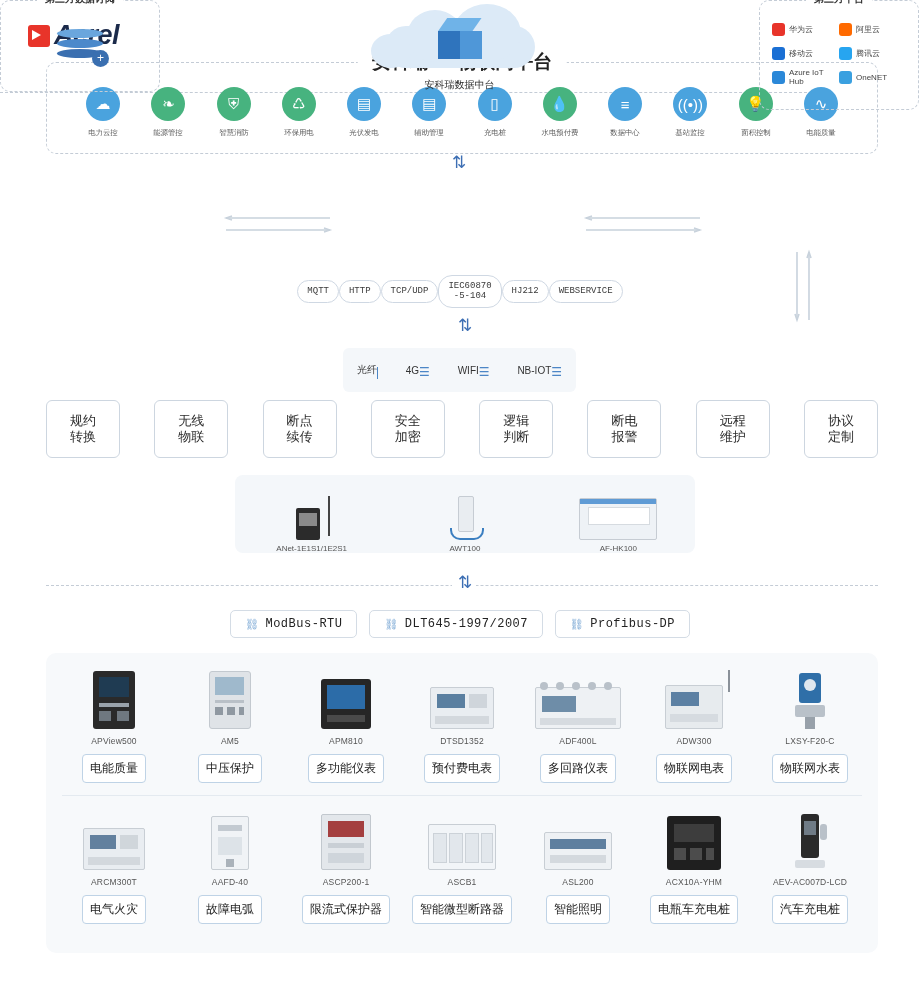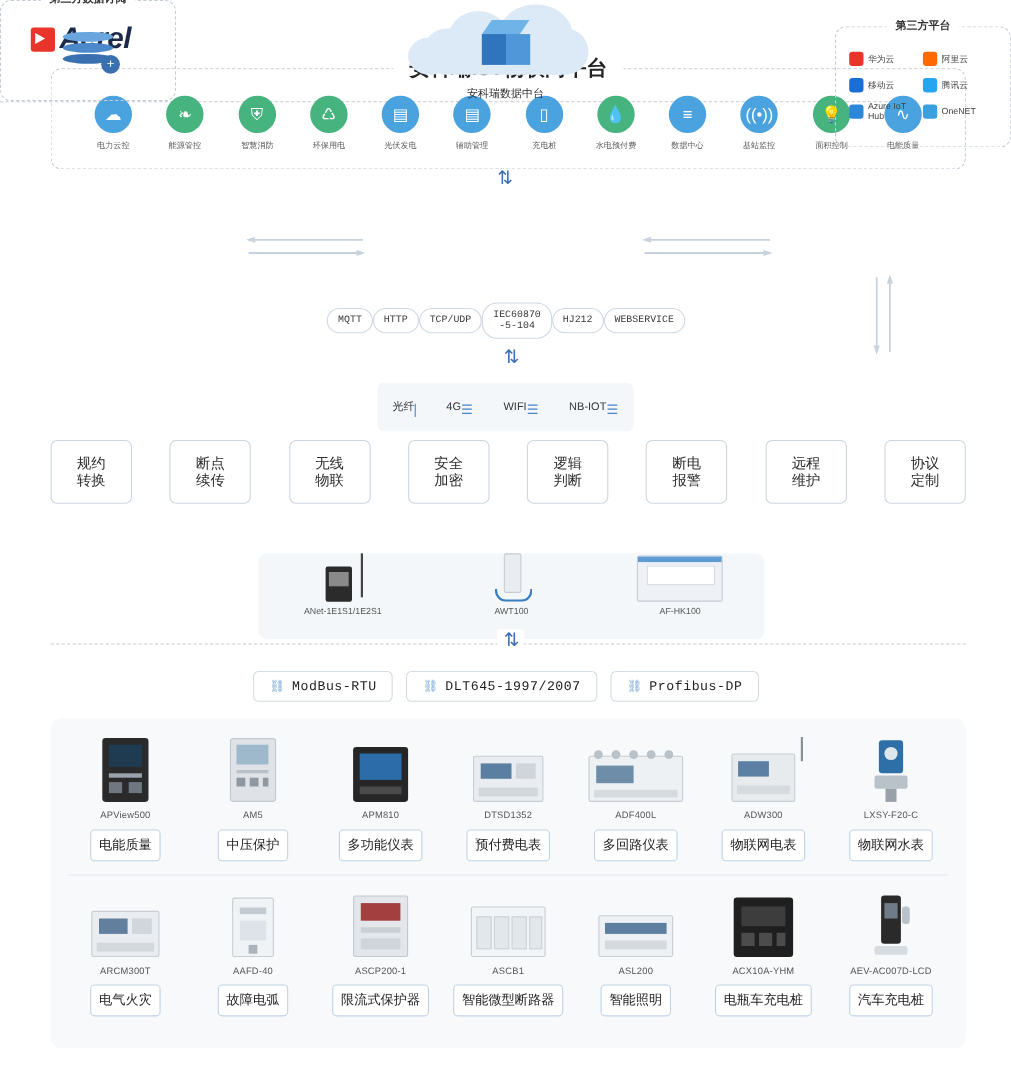--- a/index.html
+++ b/index.html
@@ -47,21 +47,21 @@
   }
   .db-icon{position:absolute;left:50%;top:50%;transform:translate(-50%,-50%);}
   .db-cyl{width:46px;height:34px;position:relative;}
   .db-cyl .l{position:absolute;left:0;width:46px;height:9px;border-radius:50%;background:#3f7cc0;}
   .db-cyl .l1{top:0;background:#6aa6dd;}
   .db-cyl .l2{top:10px;background:#4b89cb;}
   .db-cyl .l3{top:20px;background:#3a6fb0;}
   .db-plus{position:absolute;right:-6px;bottom:-4px;width:17px;height:17px;border-radius:50%;
      background:#3a6fb0;color:#fff;font-size:12px;line-height:16px;text-align:center;}
 
-  .third-box{position:absolute;right:0;top:0;width:160px;height:110px;margin-top:24px;}
+  .third-box{position:absolute;right:0;top:0;width:160px;height:110px;}
   .third-grid{position:absolute;left:0;right:0;top:16px;display:flex;flex-wrap:wrap;
      padding:0 12px;box-sizing:border-box;}
   .third-cell{width:50%;display:flex;align-items:center;gap:4px;height:24px;font-size:8px;color:#444;}
   .tdot{width:13px;height:13px;border-radius:3px;flex:0 0 auto;}
 
   .cloud-wrap{position:absolute;left:50%;transform:translateX(-50%);top:4px;width:230px;text-align:center;}
   .cloud{position:relative;width:186px;height:72px;margin:0 auto;}
   .cloud .puff{position:absolute;background:#dceaf7;border-radius:50%;}
   .cloud-label{font-size:10px;color:#2b2b2b;margin-top:2px;}
   .box3d{position:absolute;left:50%;top:14px;transform:translateX(-50%);width:44px;height:42px;}
@@ -86,22 +86,22 @@
   .wl .w-ico{margin-top:3px;font-size:12px;color:#4c86c6;}
   .fiber-line{width:1px;height:12px;background:#4c86c6;margin-top:5px;}
 
   
   .feat-row{position:absolute;left:46px;top:400px;width:832px;display:flex;justify-content:space-between;}
   .feat{width:72px;height:56px;border:1px solid #cdd6e0;border-radius:6px;background:#fff;
      display:flex;flex-direction:column;align-items:center;justify-content:center;
      font-size:13px;color:#2c2c2c;line-height:1.25;}
 
   
-  .gw-strip{position:absolute;left:235px;top:503px;width:460px;height:78px;background:#f4f7fa;border-radius:8px;
-     display:flex;justify-content:space-around;align-items:flex-start;}
+  .gw-strip{position:absolute;left:235px;top:475px;width:460px;height:78px;background:#f4f7fa;border-radius:8px;
+     display:flex;justify-content:space-around;align-items:flex-end;}
   .gw{display:flex;flex-direction:column;align-items:center;width:120px;}
   .gw-cap{font-size:8px;color:#555;margin-top:4px;}
   .dev-img{height:44px;display:flex;align-items:flex-end;justify-content:center;}
 
   
   .g-anet{position:relative;width:44px;height:44px;}
   .g-anet .body{position:absolute;left:6px;bottom:0;width:24px;height:32px;background:#2b2b2b;border-radius:2px;}
   .g-anet .face{position:absolute;left:9px;bottom:14px;width:18px;height:13px;background:#8a8a8a;}
   .g-anet .ant{position:absolute;right:4px;bottom:4px;width:2px;height:40px;background:#444;}
   .g-awt{position:relative;width:30px;height:44px;}
@@ -303,24 +303,24 @@
     </div>
     <div class="wl">
       <span>NB-IOT</span>
       <span class="w-ico">☰</span>
     </div>
   </div>
 
   <div class="feat-row">
     <div class="feat" style="white-space:pre-line">规约
 转换</div>
+    <div class="feat" style="white-space:pre-line">无线
+物联</div>
     <div class="feat" style="white-space:pre-line">断点
 续传</div>
-    <div class="feat" style="white-space:pre-line">无线
-物联</div>
     <div class="feat" style="white-space:pre-line">安全
 加密</div>
     <div class="feat" style="white-space:pre-line">逻辑
 判断</div>
     <div class="feat" style="white-space:pre-line">断电
 报警</div>
     <div class="feat" style="white-space:pre-line">远程
 维护</div>
     <div class="feat" style="white-space:pre-line">协议
 定制</div>

